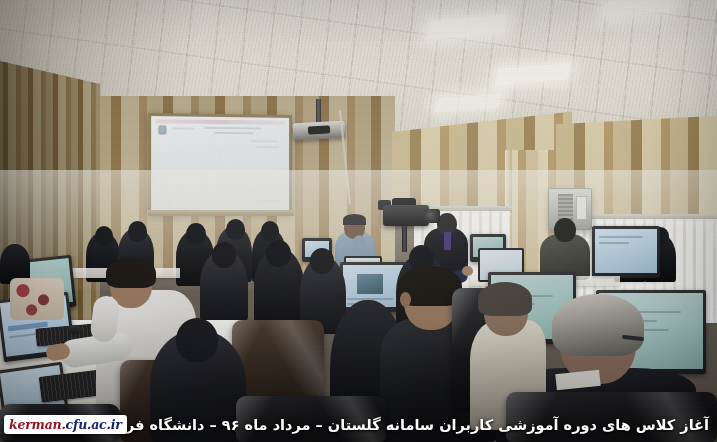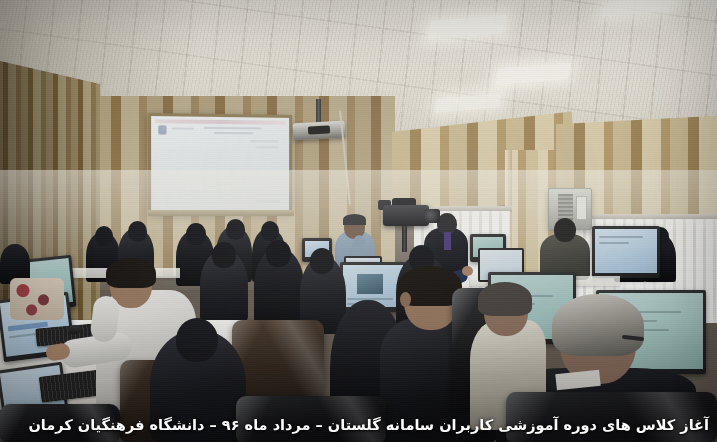--- a/index.html
+++ b/index.html
@@ -611,14 +611,17 @@
   </div>
 
   <div class="grade"></div>
   <div class="vignette"></div>
   <div class="grain"></div>
 
   <div class="caption-bar">
     <span class="caption-text">آغاز کلاس های دوره آموزشی کاربران سامانه گلستان – مرداد ماه ۹۶ – دانشگاه فرهنگیان کرمان</span>
   </div>
 
+  <div class="watermark">
+    <span class="wm-txt"><span class="wm-a">kerman</span><span class="wm-a">.</span><span class="wm-b">cfu.ac.ir</span></span>
+  </div>
 
 </div>
 
 </body></html>

